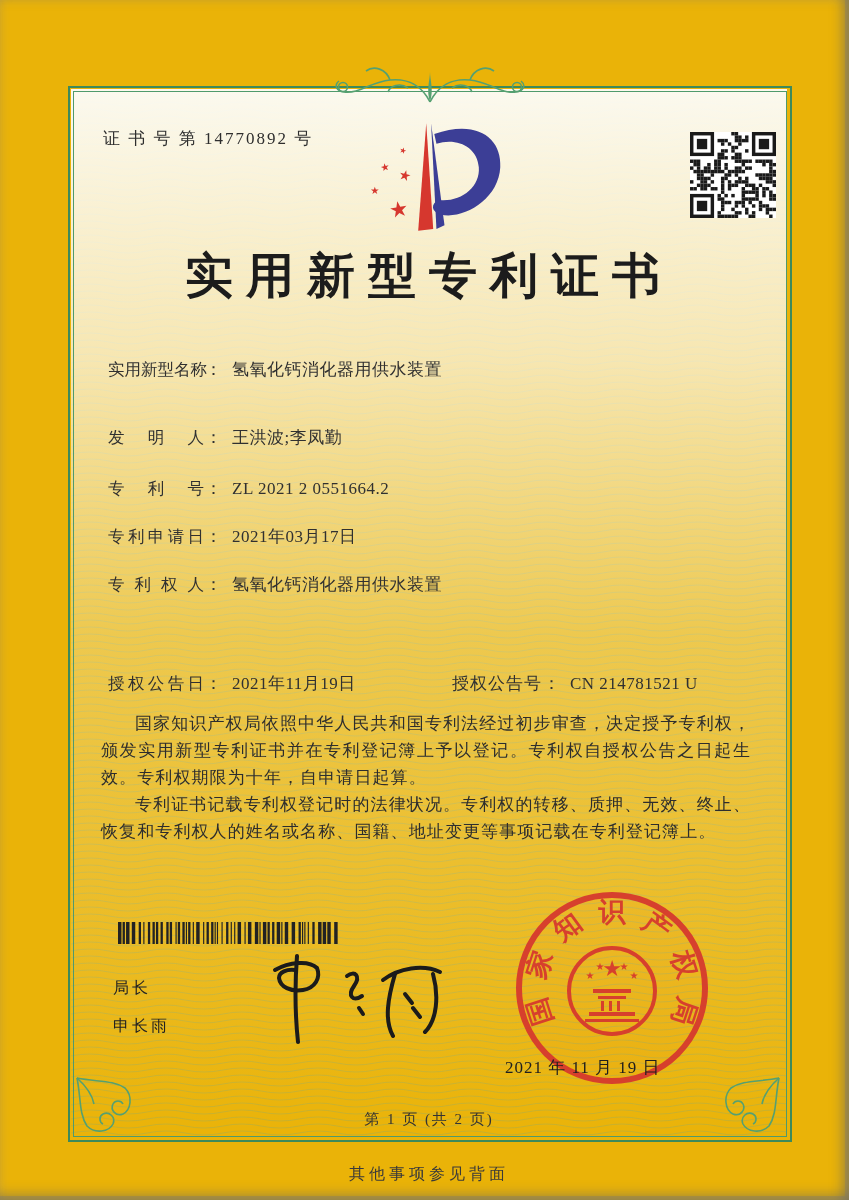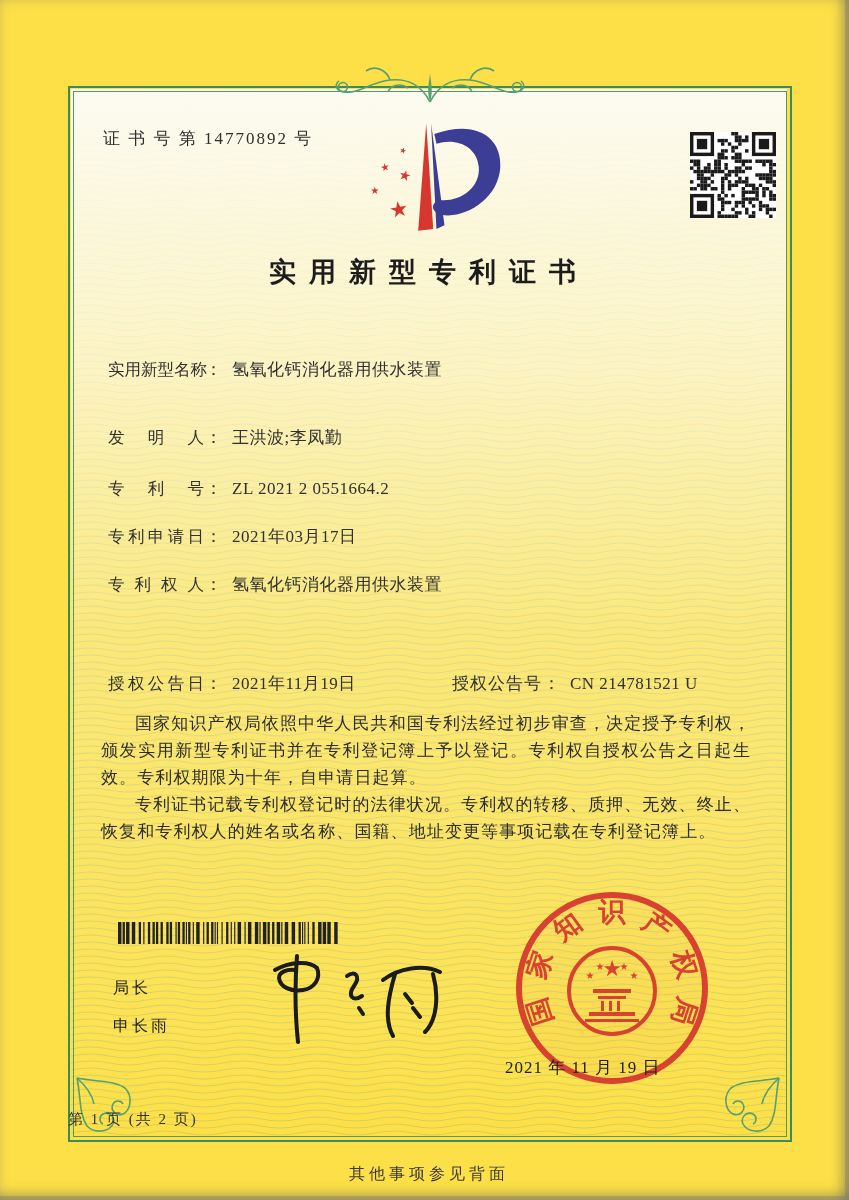--- a/index.html
+++ b/index.html
@@ -1,55 +1,55 @@
 <!DOCTYPE html>
 <html><head>
 <meta charset="utf-8">
 <style>
   html,body{margin:0;padding:0;background:#ffffff;}
   .page{
     position:relative;width:849px;height:1200px;overflow:hidden;
-    background:#fde047;
+    background:#eab308;
     font-family:"Liberation Serif","DejaVu Serif",serif;
     box-shadow:
       inset -16px 0 12px -9px rgba(100,100,98,.55),
       inset 0 -15px 12px -9px rgba(100,100,98,.5),
       inset 0 8px 8px -6px rgba(130,130,128,.22),
       inset 10px 0 8px -7px rgba(150,150,148,.18);
   }
   .page::after{content:"";position:absolute;inset:0;pointer-events:none;
     box-shadow:inset -4px -4px 0 0 rgba(120,120,118,.35);}
   #waves{position:absolute;left:71px;top:89px;}
   .fade{position:absolute;left:71px;top:89px;width:716px;height:1048px;
     background:linear-gradient(180deg,rgba(252,252,248,.96) 0%,rgba(252,252,248,.7) 26%,rgba(246,251,243,.3) 52%,rgba(238,248,235,0) 100%);}
   .frame{position:absolute;left:68px;top:86px;width:720px;height:1052px;
     border:2px solid #3d8a5c;}
   .frame::after{content:"";position:absolute;inset:3px;border:1px solid #4f9a6c;}
   .cert-no{position:absolute;left:103px;top:127px;font-size:17px;color:#2e2e2e;letter-spacing:2px;}
   .logo{position:absolute;left:340px;top:118px;}
   .qr{position:absolute;left:690px;top:132px;}
-  .title{position:absolute;left:68px;top:254px;width:722px;text-align:center;
-    font-size:27px;font-weight:700;color:#1c1c1c;letter-spacing:13px;}
+  .title{position:absolute;left:68px;top:244px;width:722px;text-align:center;
+    font-size:48px;font-weight:700;color:#1c1c1c;letter-spacing:13px;}
   .frow{position:absolute;left:108px;width:664px;height:28px;font-size:17px;color:#303030;white-space:nowrap;}
   .flabel{display:inline-block;width:96px;font-size:16.5px;text-align:justify;text-align-last:justify;vertical-align:baseline;}
   .fcolon{display:inline-block;margin:0 2px 0 1px;}
   .fvalue{margin-left:8px;letter-spacing:.5px;}
   .fgroup2{position:absolute;left:344px;top:0;}
   .fgroup2 .flabel2{letter-spacing:1px;}
   .paras{position:absolute;left:101px;top:710px;width:650px;font-size:17px;color:#2d2d2d;
     line-height:27px;letter-spacing:1.1px;text-align:justify;}
   .paras p{margin:0;text-indent:2em;}
   .barcode{position:absolute;left:118px;top:922px;}
   .signer{position:absolute;left:113px;top:978px;font-size:16px;color:#222;letter-spacing:3px;}
   .signer .name{margin-top:17px;}
   .signature{position:absolute;left:235px;top:942px;}
   .seal{position:absolute;left:497px;top:873px;opacity:.93;}
   .seal-date{position:absolute;left:505px;top:1056px;width:215px;text-align:left;
     font-size:17px;color:#1e1e1e;letter-spacing:1px;}
-  .page-ind{position:absolute;left:68px;top:1110px;width:722px;text-align:left;
+  .page-ind{position:absolute;left:68px;top:1110px;width:722px;text-align:center;
     font-size:15px;color:#333;letter-spacing:2px;}
   .back-note{position:absolute;left:68px;top:1164px;width:722px;text-align:center;
     font-size:16px;color:#3a3a3a;letter-spacing:4px;}
   .orn{position:absolute;}
   .orn.tc{left:330px;top:56px;}
   .orn.bl{left:72px;top:1074px;}
   .orn.br{left:722px;top:1074px;transform:scaleX(-1);}
 </style>
 </head>
 <body>

